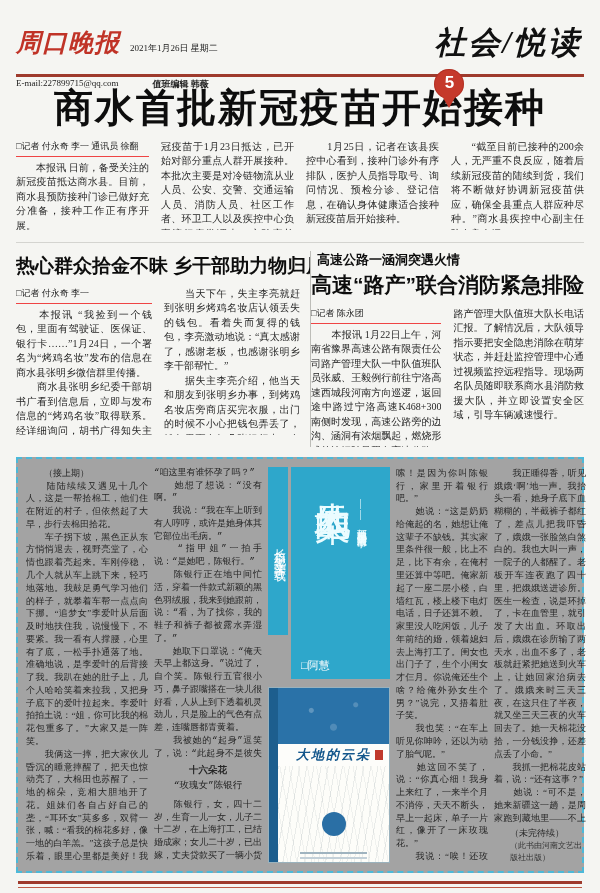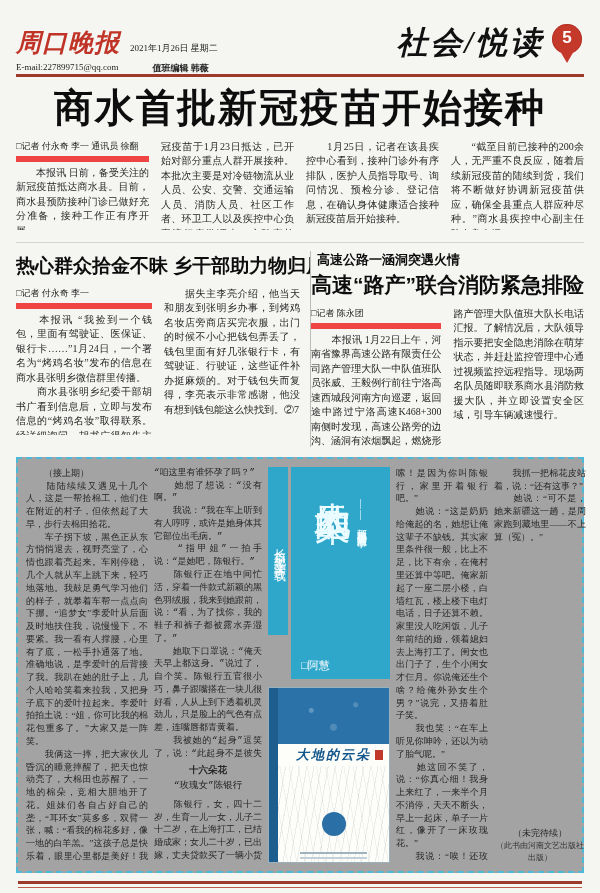--- a/index.html
+++ b/index.html
@@ -7,32 +7,32 @@
   .page {
     position:relative; width:600px; height:893px; margin:0 auto;
     background:#f5f5f2; box-sizing:border-box; padding:26px 16px 0;
     overflow:hidden; color:#262626;
   }
   
   .masthead { position:relative; height:44px; }
   .mast-row1 { display:flex; align-items:baseline; gap:10px; }
   .logo { font-size:25px; font-weight:bold; font-style:italic; color:#c03327; letter-spacing:1px; white-space:nowrap; }
   .issue-date { font-size:9px; color:#222; }
-  .mast-row2 { display:flex; gap:34px; margin-top:3px; font-size:9px; color:#222; }
+  .mast-row2 { display:flex; gap:34px; margin-top:19px; font-size:9px; color:#222; }
   .mast-row2 .editors { font-weight:bold; }
-  .mast-right { position:absolute; right:2px; top:-2px; display:flex; align-items:flex-start; gap:8px; }
+  .mast-right { position:absolute; right:2px; top:-2px; display:flex; align-items:flex-start; gap:8px;flex-direction:column; }
   .section-title { font-size:31px; font-weight:bold; font-style:italic; letter-spacing:3px; color:#111; line-height:1.2; }
   .pin { position:relative; width:30px; height:30px; background:#c5392b; border-radius:50%; margin-top:0;
          box-shadow:0 0 0 1px rgba(150,30,20,.4) inset; }
   .pin::after { content:""; position:absolute; left:8px; bottom:-9px; width:0; height:0;
          border-left:7px solid transparent; border-right:7px solid transparent; border-top:12px solid #c5392b; }
   .pin-num { position:absolute; width:100%; text-align:center; top:4px; color:#fff; font-size:17px; font-weight:bold; font-family:"Liberation Sans",sans-serif; }
   .red-rule { border-top:3px solid #9e3a2c; margin-top:4px; }
   
-  .byline { font-size:9px; color:#222; padding-bottom:3px; border-bottom:6px solid #ef4444; margin-bottom:4px; white-space:nowrap; overflow:hidden; }
+  .byline { font-size:9px; color:#222; padding-bottom:3px; border-bottom:1px solid #ef4444; margin-bottom:4px; white-space:nowrap; overflow:hidden; }
   .body p { margin:0; text-indent:0; }
   .cols { display:flex; gap:12px; }
   .col { flex:1; overflow:hidden; font-size:10px; line-height:1.45; text-align:justify; }
   
   .headline-main { margin:10px 0 10px; text-align:center; font-family:"Liberation Sans",sans-serif;
     font-size:39px; font-weight:900; letter-spacing:2px; color:#0d0d0d; line-height:1.1; }
   .a1-cols { height:90px; }
   
   .row2 { display:flex; margin-top:12px; padding-top:8px; border-top:1px solid #d4d4d0; height:196px; }
   .article-left { flex:1.04; padding-right:10px; overflow:hidden; }
@@ -49,21 +49,21 @@
   .s-col { overflow:hidden; font-size:9px; line-height:1.42; text-align:justify; }
   .s-col1 { flex:0 0 122px; }
   .s-col2 { flex:0 0 108px; display:flex; flex-direction:column;font-family:Liberation Mono, monospace; }
   .s-col2 .part-a { flex:1; overflow:hidden; }
   .chapter-head { text-align:center; font-weight:bold; padding:6px 0; font-size:9.5px; }
   .chapter-head .t2 { font-weight:normal; margin-top:2px; }
   .s-col2 .part-b { flex:0 0 64px; overflow:hidden; }
   .s-col3 { flex:0 0 92px; }
   .s-col4 { flex:0 0 92px; display:flex; flex-direction:column; }
   .s-col4 .part-a { flex:1; overflow:hidden; }
-  .serial-end { text-align:center; padding-top:3px; }
+  .serial-end { text-align:left; padding-top:3px;margin-left:16px; }
   .serial-end .cont { font-size:9px; }
   .serial-end .pub { font-size:8px; color:#333; }
   
   .center-panel { flex:0 0 122px; display:flex; flex-direction:column; }
   .serial-top { display:flex; height:212px; gap:3px; }
   .serial-strip { flex:0 0 20px; height:168px; background:#2ea7cb; color:#fff;
     writing-mode:vertical-rl; font-size:12px; letter-spacing:3px; text-align:center;
     font-family:"Liberation Sans",sans-serif; padding:6px 0; box-sizing:border-box; }
   .serial-main { flex:1; background:#2ea7cb; position:relative; display:flex; justify-content:center; gap:4px; padding-top:6px; box-sizing:border-box; }
   .serial-title { writing-mode:vertical-rl; font-size:36px; line-height:1.05; color:#eafcff; letter-spacing:2px; }
@@ -147,20 +147,21 @@
       <div class="cols">
         <div class="col">
           <div class="byline">□记者 付永奇 李一</div>
           <div class="body">
               <p>　　本报讯 “我捡到一个钱包，里面有驾驶证、医保证、银行卡……”1月24日，一个署名为“烤鸡名妆”发布的信息在商水县张明乡微信群里传播。</p>
               <p>　　商水县张明乡纪委干部胡书广看到信息后，立即与发布信息的“烤鸡名妆”取得联系。经详细询问，胡书广得知失主李亮家住邓城镇许楼行村，但是找不到其联系方式。胡书广多方协调，最后通过邓城镇办公室联系上了李</p>
             </div>
         </div>
         <div class="col">
           <div class="body">
+              <p>　　当天下午，失主李亮就赶到张明乡烤鸡名妆店认领丢失的钱包。看着失而复得的钱包，李亮激动地说：“真太感谢了，感谢老板，也感谢张明乡李干部帮忙。”</p>
               <p>　　据失主李亮介绍，他当天和朋友到张明乡办事，到烤鸡名妆店旁商店买完衣服，出门的时候不小心把钱包弄丢了，钱包里面有好几张银行卡，有驾驶证、行驶证，这些证件补办挺麻烦的。对于钱包失而复得，李亮表示非常感谢，他没有想到钱包能这么快找到。②7</p>
             </div>
         </div>
       </div>
     </section>
 
     <section class="article-right">
       <div class="kicker">高速公路一涵洞突遇火情</div>
       <h2 class="headline-3">高速“路产”联合消防紧急排险</h2>
       <div class="cols">
@@ -235,20 +236,21 @@
           <p>嗦！是因为你叫陈银行，家里开着银行吧。”</p>
           <p>　　她说：“这是奶奶给俺起的名，她想让俺这辈子不缺钱。其实家里条件很一般，比上不足，比下有余，在俺村里还算中等吧。俺家新起了一座二层小楼，白墙红瓦，楼上楼下电灯电话，日子还算不赖。家里没人吃闲饭，儿子年前结的婚，领着媳妇去上海打工了。闺女也出门子了，生个小闺女才仨月。你说俺还生个啥？给俺外孙女生个男？”说完，又捂着肚子笑。</p>
           <p>　　我也笑：“在车上听见你呻吟，还以为动了胎气呢。”</p>
           <p>　　她这回不笑了，说：“你真心细！我身上来红了，一来半个月不消停，天天不断头，早上一起床，单子一片红，像开了一床玫瑰花。”</p>
           <p>　　我说：“唉！还玫瑰花哩，你还有心思浪漫呢，这可不能开玩笑，你这失血可比棉秧儿拉得严重得多。”</p>
         </div>
     </div>
 
     <div class="s-col s-col4">
       <div class="part-a body">
+          <p>　　我正睡得香，听见娥娥‘啊’地一声。我抬头一看，她身子底下血糊糊的，半截裤子都红了，差点儿把我吓昏了，娥娥一张脸煞白煞白的。我也大叫一声，一院子的人都醒了。老板开车连夜跑了四十里，把娥娥送进诊所。医生一检查，说是环掉了，卡在血管里，就引发了大出血。环取出后，娥娥在诊所输了两天水，出血不多了，老板就赶紧把她送到火车上，让她回家治病去了。娥娥来时三天三夜，在这只住了半夜，就又坐三天三夜的火车回去了。她一天棉花没拾，一分钱没挣，还差点丢了小命。”</p>
           <p>　　我抓一把棉花皮站着，说：“还有这事？”</p>
           <p>　　她说：“可不是，她来新疆这一趟，是周家跑到藏地里——不上算（冤）。”</p>
         </div>
       <div class="serial-end">
         <div class="cont">（未完待续）</div>
         <div class="pub">（此书由河南文艺出版社出版）</div>
       </div>
     </div>
 
   </section>

